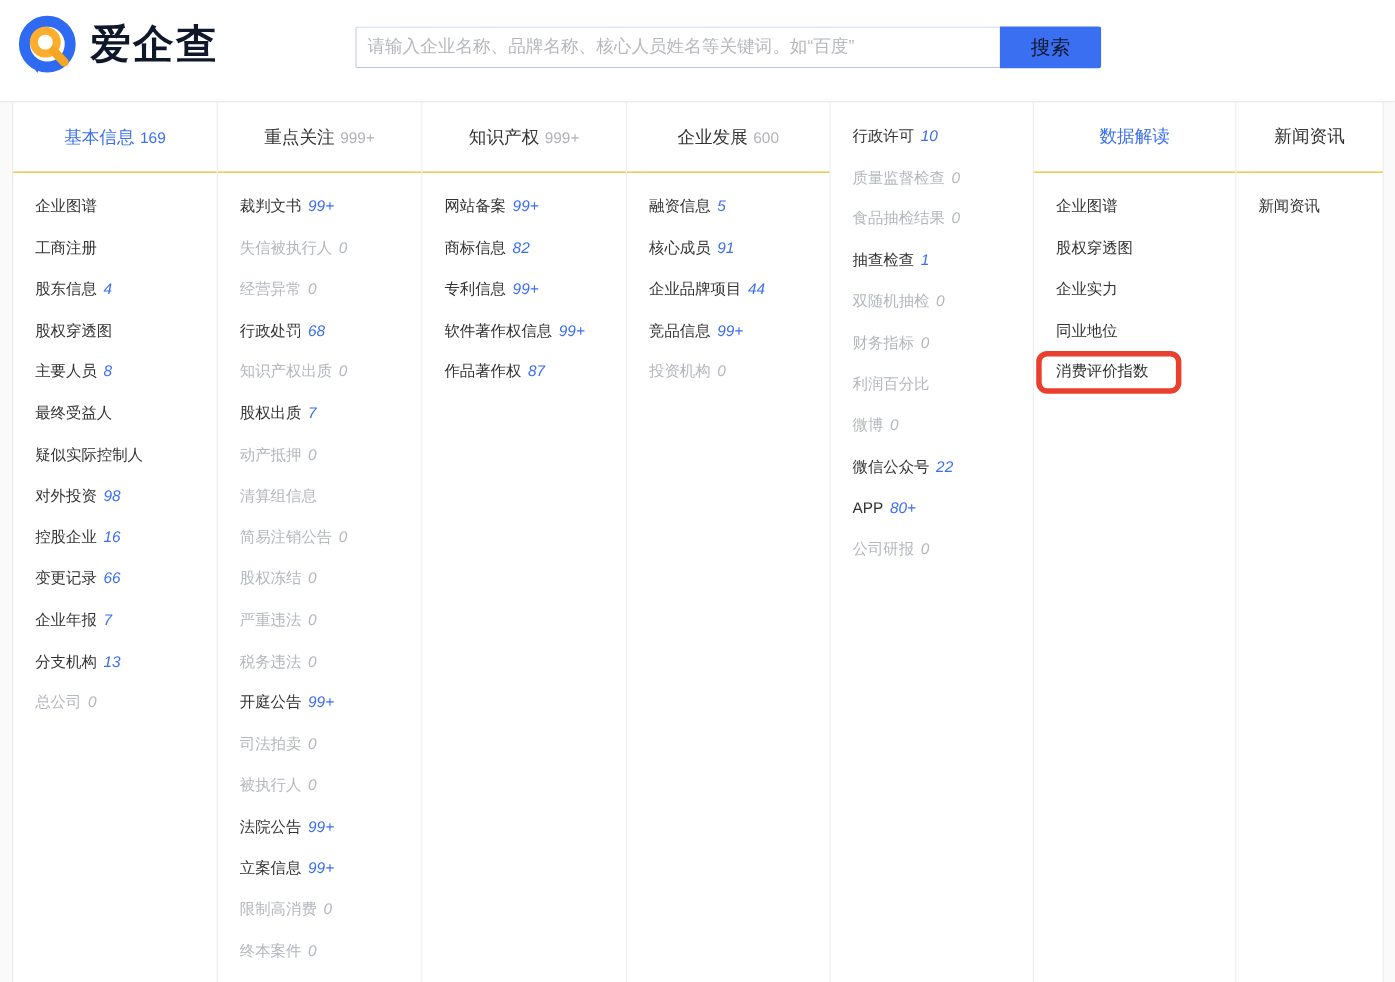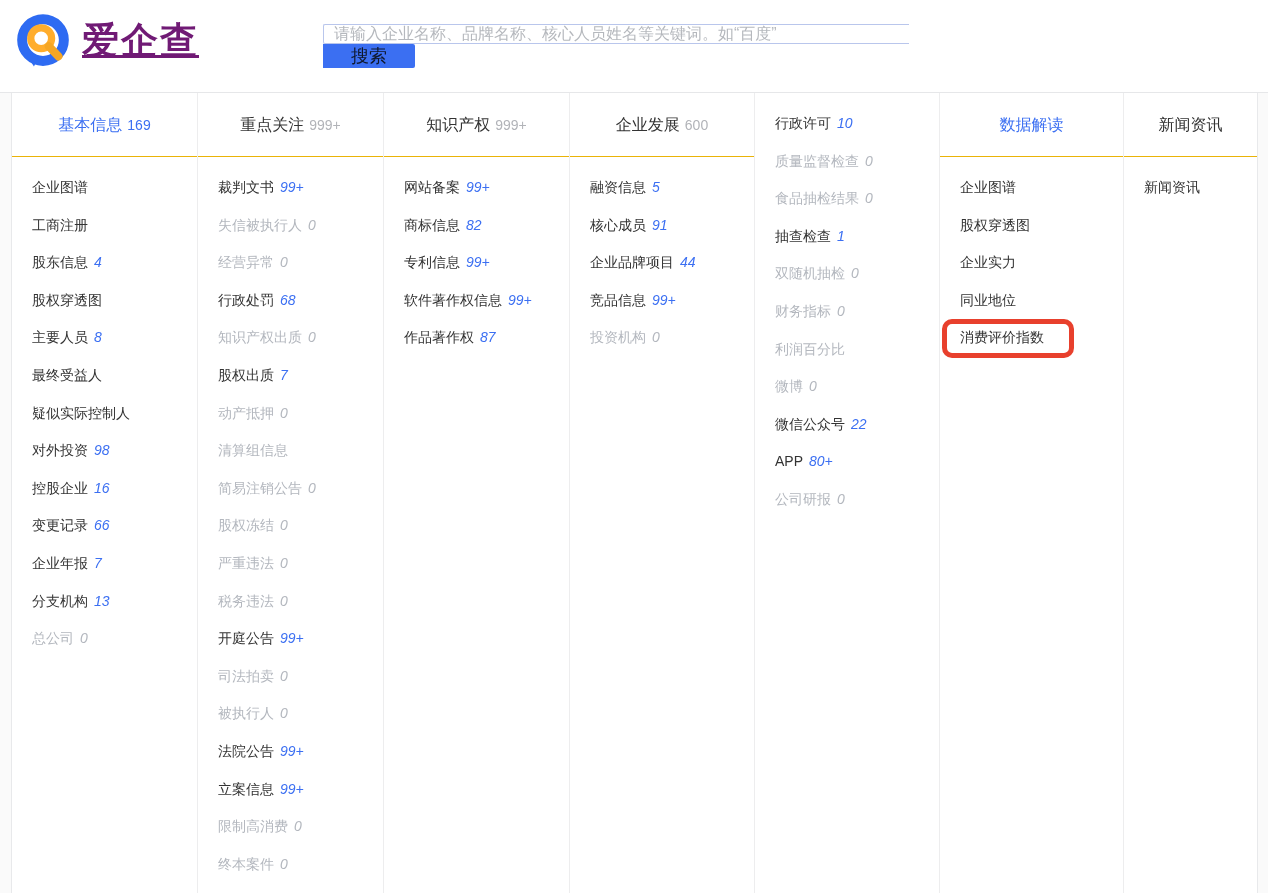--- a/index.html
+++ b/index.html
@@ -4,23 +4,23 @@
 <style>
   * { margin:0; padding:0; box-sizing:border-box; }
   html,body { width:1268px; height:893px; background:#fff; overflow:hidden;
     font-family:"Liberation Sans","DejaVu Sans",sans-serif; }
 
   
   .topbar { position:relative; height:93px; background:#fff;
     border-bottom:1px solid #e6e7e9; }
   .logo { position:absolute; left:14px; top:12px; display:flex; align-items:center; cursor:pointer; }
   .logo-icon { width:58px; height:58px; display:block; }
-  .logo-text { font-size:37px; font-weight:900; color:#701a75; letter-spacing:2px; margin-left:10px;text-decoration:underline; }
+  .logo-text { font-size:37px; font-weight:900; color:#0f172a; letter-spacing:2px; margin-left:10px; }
 
-  .searchbar { position:absolute; left:323px; top:24px; display:flex; height:38px;flex-direction:column; }
+  .searchbar { position:absolute; left:323px; top:24px; display:flex; height:38px; }
   .search-input { width:586px; height:38px; border:1px solid #b9c6ec; border-right:none;
     border-radius:2px 0 0 2px; padding:0 10px; font-size:16px; color:#333; outline:none; }
   .search-input::placeholder { color:#b5b8bd; }
   .search-btn { width:92px; height:38px; border:none; background:#3B6FF2; color:#0f172a;
     font-size:18px; border-radius:0 2px 2px 0; cursor:pointer; font-family:inherit; }
 
   
   .page { display:flex; height:800px; background:#fafafa; }
   .gutter-l { width:11px; background:#fafafa; }
   .gutter-r { width:10px; background:#fafafa; }

